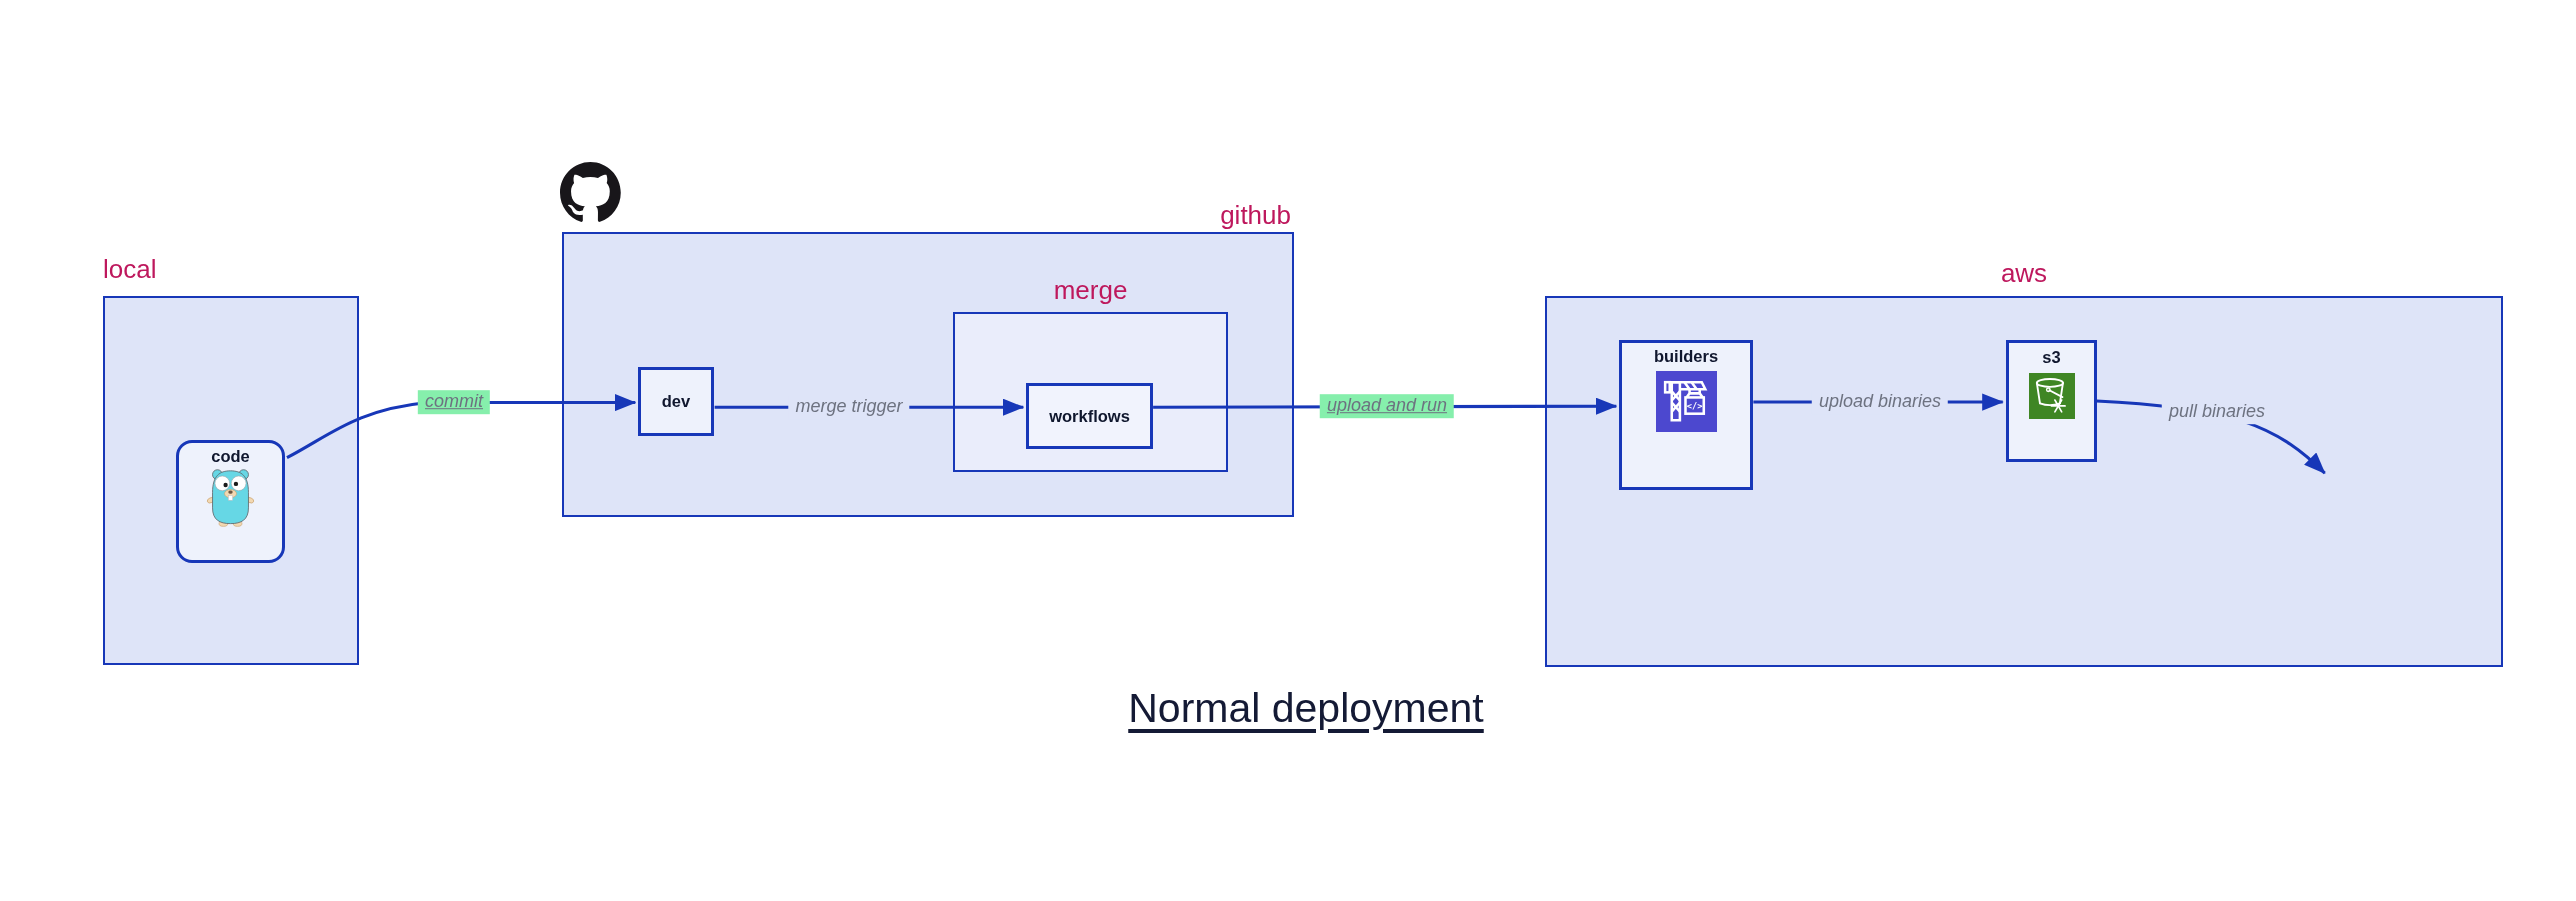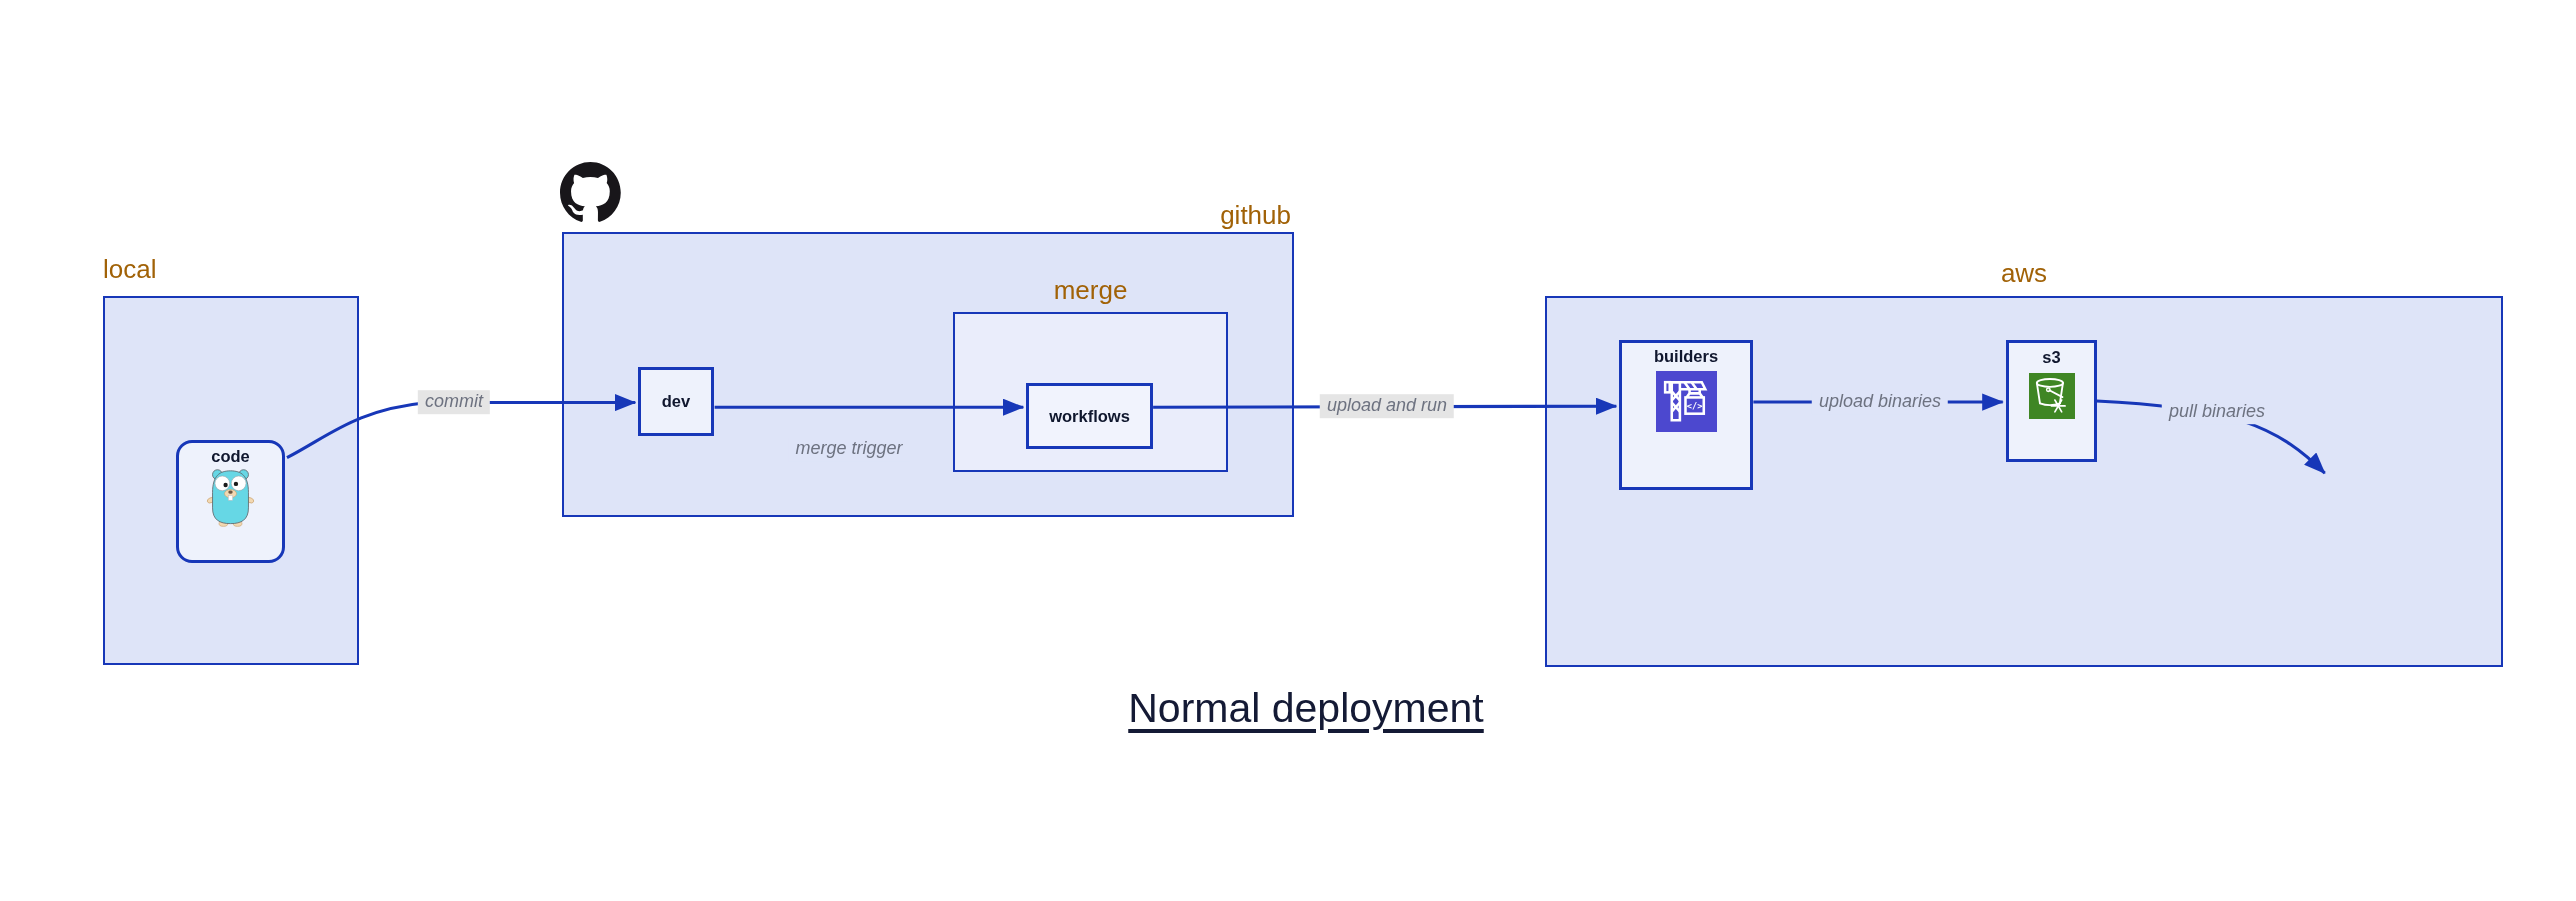--- a/index.html
+++ b/index.html
@@ -5,25 +5,25 @@
   html,body{margin:0;padding:0;background:#ffffff;}
   body{width:2604px;height:902px;font-family:"Liberation Sans",sans-serif;}
   .canvas{position:relative;width:2604px;height:902px;background:#ffffff;overflow:hidden;}
 
   .group-box{position:absolute;background:#dee4f8;border:2.6px solid #1737b8;box-sizing:border-box;}
   .mid-box{position:absolute;background:#eaedfb;border:2.6px solid #1737b8;box-sizing:border-box;}
   .node-box{position:absolute;background:#eef2fc;border:3.1px solid #1737b8;box-sizing:border-box;
             display:flex;flex-direction:column;align-items:center;}
   .node-box.centered{justify-content:center;}
 
-  .group-label{position:absolute;font-size:26px;color:#a16207;line-height:1;white-space:nowrap;}
+  .group-label{position:absolute;font-size:26px;color:#be185d;line-height:1;white-space:nowrap;}
   .node-label{font-size:16.5px;font-weight:bold;color:#10172e;line-height:1.25;white-space:nowrap;}
   .edge-label{position:absolute;transform:translate(-50%,-50%);font-style:italic;font-size:18px;
               color:#6d7280;line-height:1.2;padding:1px 7.2px;white-space:nowrap;}
-  .on-white{background:#e5e5e5;}
+  .on-white{background:#86efac;text-decoration:underline;}
   .on-lavender{background:#dee4f8;}
 
   .title{position:absolute;left:1306px;top:685px;transform:translateX(-50%);
          font-size:41px;color:#141a35;text-decoration:underline;
          text-decoration-thickness:3.6px;text-underline-offset:6.7px;white-space:nowrap;}
 
   .edges-layer{position:absolute;left:0;top:0;pointer-events:none;}
   .icon-wrap{display:block;}
 </style>
 </head>
@@ -128,21 +128,21 @@
     <g stroke="#1737b8" stroke-width="6" fill="none">
       <path d="M557 888 C640 845 690 795 830 781 L1233 781" marker-end="url(#ah)"></path>
       <path d="M1387 790 L1986 790" marker-end="url(#ah)"></path>
       <path d="M2238 790 L3137 788" marker-end="url(#ah)"></path>
       <path d="M3403 780 L3887 780" marker-end="url(#ah)"></path>
       <path d="M4069 778 C4180 783 4280 796 4350 816 C4428 842 4472 878 4512 918" marker-end="url(#ah)"></path>
     </g>
   </svg>
 
   <div class="edge-label on-white" style="left:454px;top:402px;">commit</div>
-  <div class="edge-label on-lavender" style="left:849px;top:407px;margin-top:42px;">merge trigger</div>
+  <div class="edge-label on-lavender" style="left:849px;top:407px;">merge trigger</div>
   <div class="edge-label on-white" style="left:1387px;top:406px;">upload and run</div>
   <div class="edge-label on-lavender" style="left:1880px;top:402px;">upload binaries</div>
   <div class="edge-label on-lavender" style="left:2217px;top:412px;">pull binaries</div>
 
   <div class="title">Normal deployment</div>
 
 </div>
 
 
 </body></html>

